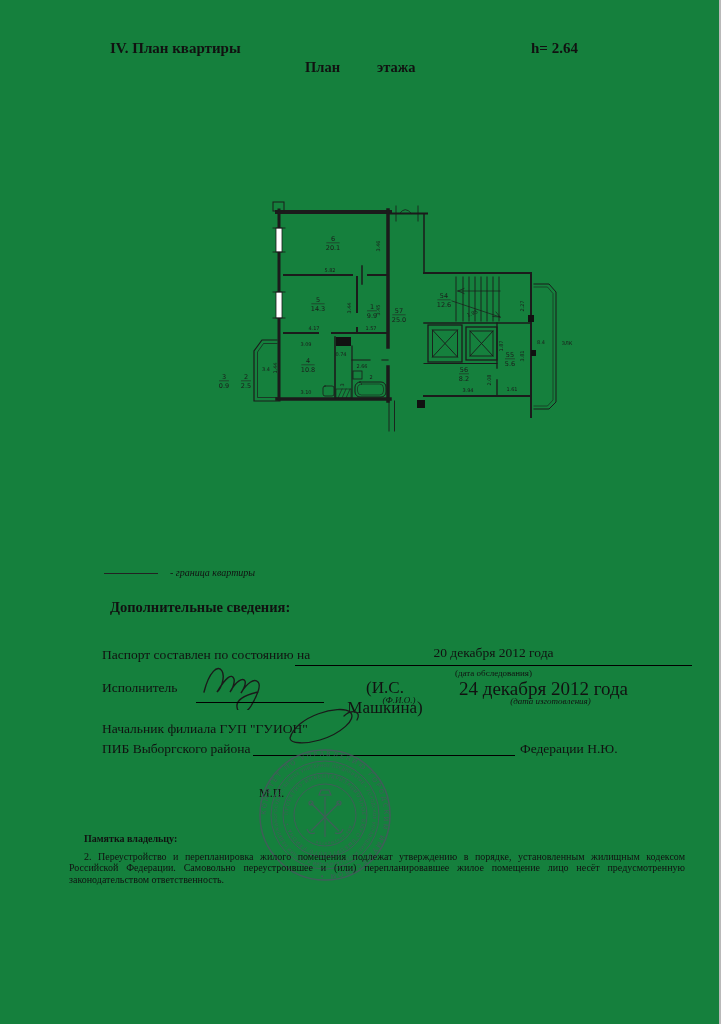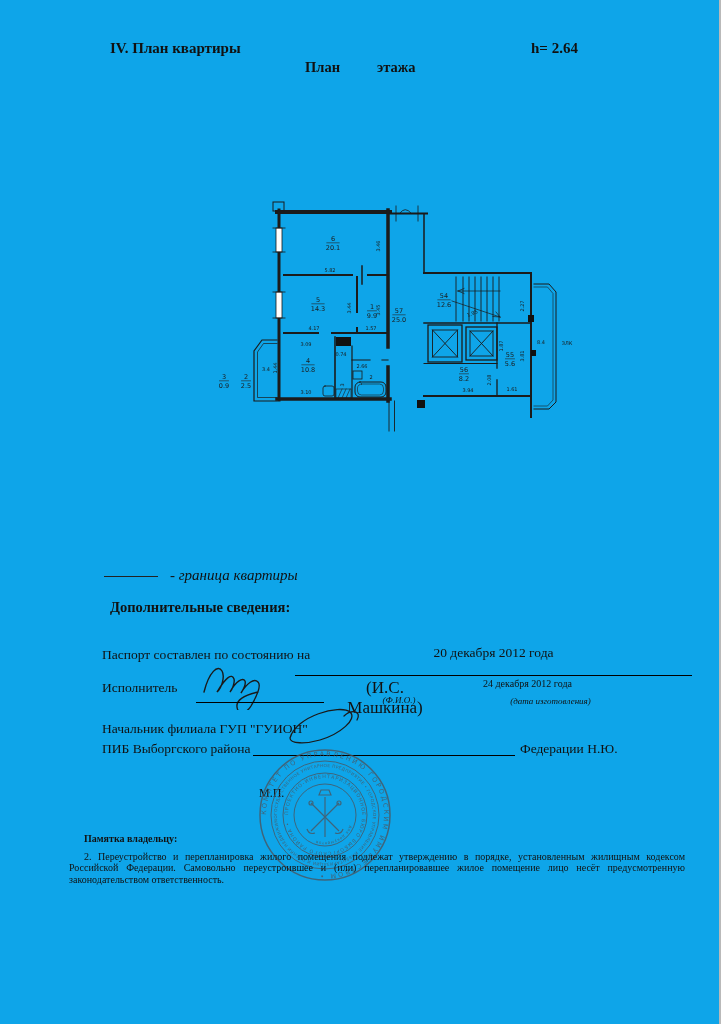--- a/index.html
+++ b/index.html
@@ -1,16 +1,16 @@
 <!DOCTYPE html>
 <html><head>
 <meta charset="utf-8">
 <style>
   html,body{margin:0;padding:0;background:#888;}
-  #page{position:relative;width:721px;height:1024px;background:#0ea5e9;overflow:hidden;
+  #page{position:relative;width:721px;height:1024px;background:#15803d;overflow:hidden;
         font-family:"Liberation Serif", serif;color:#111;}
   .abs{position:absolute;}
   .b{font-weight:bold;}
   .it{font-style:italic;}
   #edge-right{position:absolute;right:0;top:0;width:2px;height:100%;background:#b9b9b9;}
   .dateline{border-bottom:1.4px solid #000;text-align:center;}
   .caption{text-align:center;font-size:9px;}
   .uline{border-top:1.2px solid #000;height:0;}
   svg text{font-family:"DejaVu Sans", sans-serif;fill:#1b1b1b;}
   .room-num,.room-area{font-size:6.5px;text-anchor:middle;}
@@ -150,39 +150,40 @@
         <text x="503" y="346" class="dim" transform="rotate(-90 503 346)">1.87</text>
         <text x="524" y="356" class="dim" transform="rotate(-90 524 356)">3.81</text>
         <text x="491" y="380" class="dim" transform="rotate(-90 491 380)">2.08</text>
         <text x="468" y="392" class="dim">3.94</text>
         <text x="512" y="391" class="dim">1.61</text>
         <text x="541" y="344" class="dim" font-size="6">8.4</text>
         <text x="567" y="345" class="dim" font-size="7">ЗЛК</text>
       </g>
   </svg>
 
-  <div class="abs" style="left:104px;top:567px;font-size:15px;">
+  <div class="abs" style="left:104px;top:567px;font-size:10px;">
     <span id="legend-dash"></span><span class="it">- граница квартиры</span>
   </div>
 
   <div class="abs" style="left:102px;top:647px;font-size:13.5px;">Паспорт составлен по состоянию на</div>
 
   <div class="abs b" style="left:110px;top:599px;font-size:14.5px;">Дополнительные сведения:</div>
-  <div class="abs dateline" style="left:295px;top:645px;width:397px;font-size:13.5px;padding-bottom:14px;">20 декабря 2012 года</div>
+  <div class="abs dateline" style="left:295px;top:645px;width:397px;font-size:13.5px;padding-bottom:4px;">20 декабря 2012 года</div>
+  <div class="abs caption" style="left:295px;top:668px;width:397px;">(дата обследования)</div>
 
   <div class="abs" style="left:102px;top:680px;font-size:13.5px;">Исполнитель</div>
   <svg class="abs" style="left:196px;top:652px;width:135px;height:58px;" viewBox="0 0 135 58">
     <path d="M8,40 C13,20 22,12 26,19 C29,24 26,36 21,40 C30,25 36,21 38,27 C39,31 36,38 34,40
              C40,29 47,25 49,29 C50,32 47,38 45,41 C51,31 58,26 62,30 C65,33 62,42 55,54
              C50,62 42,63 41,55 C40,48 49,43 62,40" fill="none" stroke="#1a1a1a" stroke-width="1.4" stroke-linecap="round"></path>
   </svg>
   <div class="abs uline" style="left:196px;top:702px;width:128px;"></div>
   <div class="abs b" style="left:330px;top:678px;width:110px;text-align:center;font-size:17px;font-weight:normal;">(И.С. Машкина)</div>
   <div class="abs it caption" style="left:344px;top:695px;width:110px;">(Ф.И.О.)</div>
-  <div class="abs" style="left:483px;top:678px;font-size:10px;">24 декабря 2012 года</div>
+  <div class="abs" style="left:459px;top:678px;font-size:19px;">24 декабря 2012 года</div>
   <div class="abs it caption" style="left:483px;top:696px;width:135px;">(дата изготовления)</div>
 
   <div class="abs" style="left:102px;top:721px;font-size:13.5px;">Начальник филиала ГУП "ГУИОН"</div>
   <div class="abs" style="left:102px;top:741px;font-size:13.5px;">ПИБ Выборгского района</div>
   <svg class="abs" style="left:282px;top:700px;width:95px;height:52px;" viewBox="0 0 95 52">
     <path d="M8,38 C14,16 58,4 68,12 C76,19 58,34 38,40 C24,44 8,44 8,38 M62,16 C70,9 80,11 75,20" fill="none" stroke="#1a1a1a" stroke-width="1.3" stroke-linecap="round"></path>
   </svg>
   <div class="abs uline" style="left:253px;top:755px;width:262px;"></div>
   <div class="abs" style="left:520px;top:741px;font-size:13.5px;">Федерации Н.Ю.</div>
 

